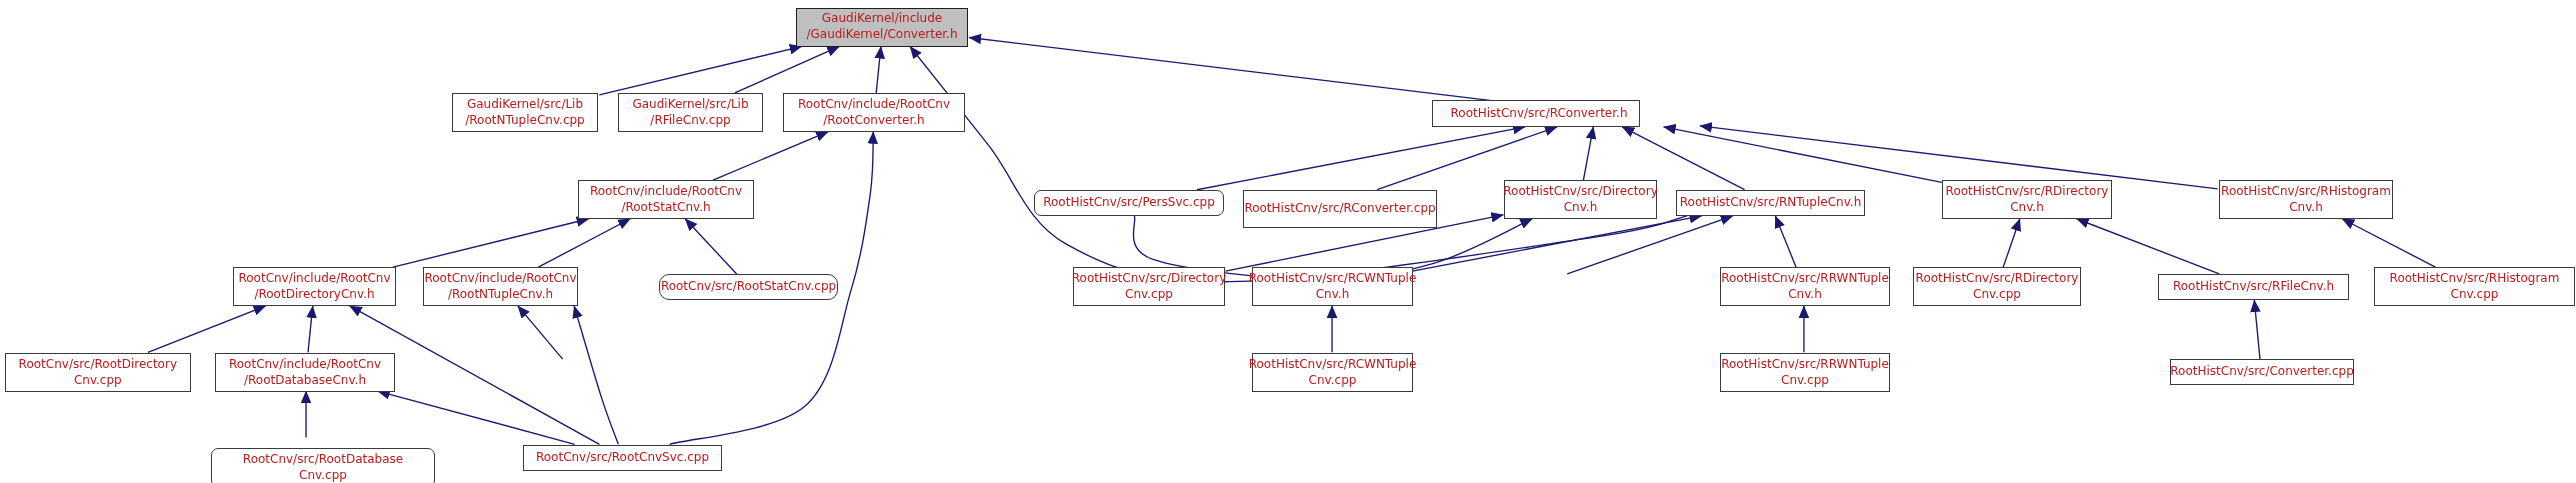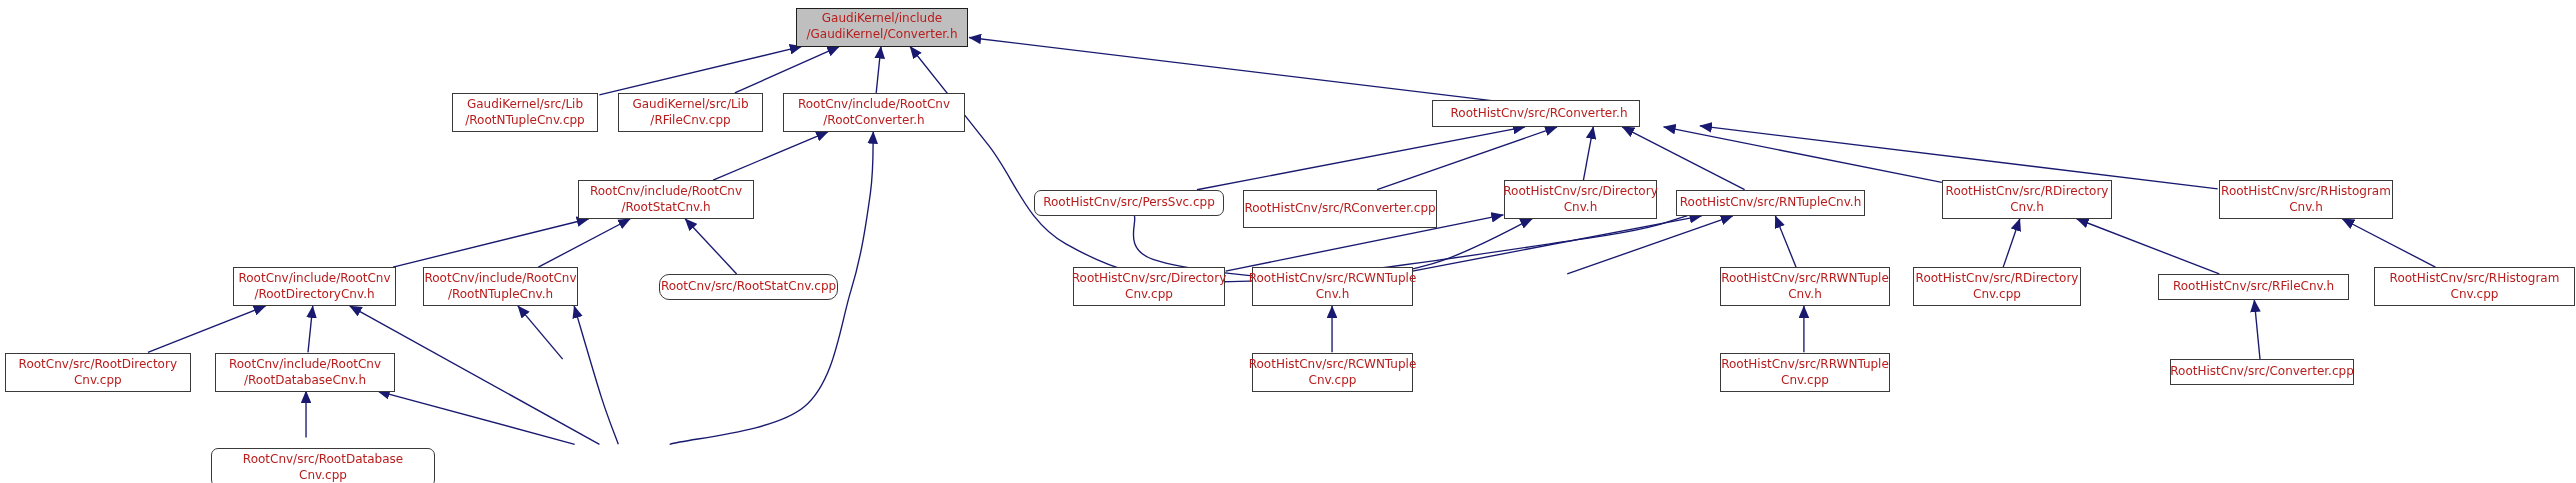--- a/index.html
+++ b/index.html
@@ -179,14 +179,17 @@
       <div>RootHistCnv/src/RRWNTuple</div>
       <div>Cnv.cpp</div>
     </div>
     <div class="node" style="left: 2170px; top: 359px; width: 184px; height: 26px;">
       <div>RootHistCnv/src/Converter.cpp</div>
     </div>
     <div class="node" style="left: 211px; top: 448px; width: 224px; height: 39px; border-radius: 7px;">
       <div>RootCnv/src/RootDatabase</div>
       <div>Cnv.cpp</div>
     </div>
+    <div class="node" style="left: 523px; top: 445px; width: 199px; height: 26px;">
+      <div>RootCnv/src/RootCnvSvc.cpp</div>
+    </div>
   </div>
 
 
 </body></html>

